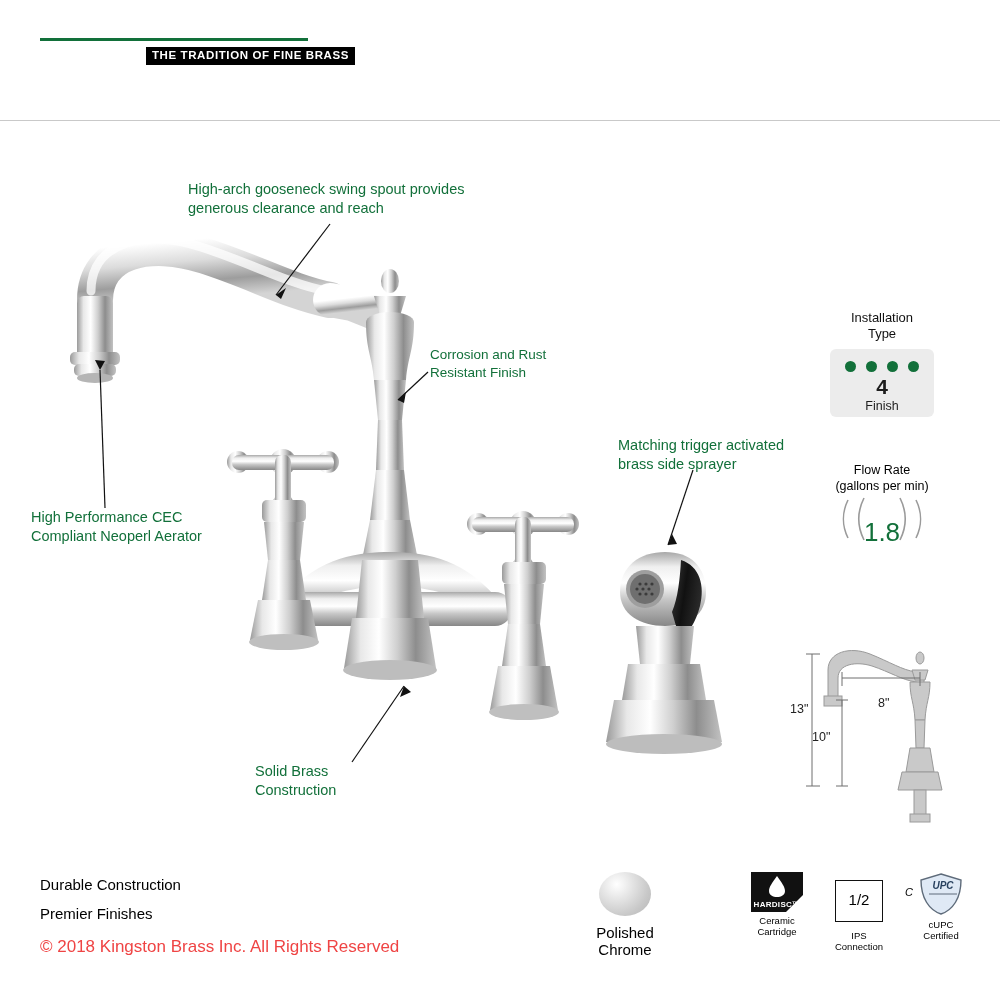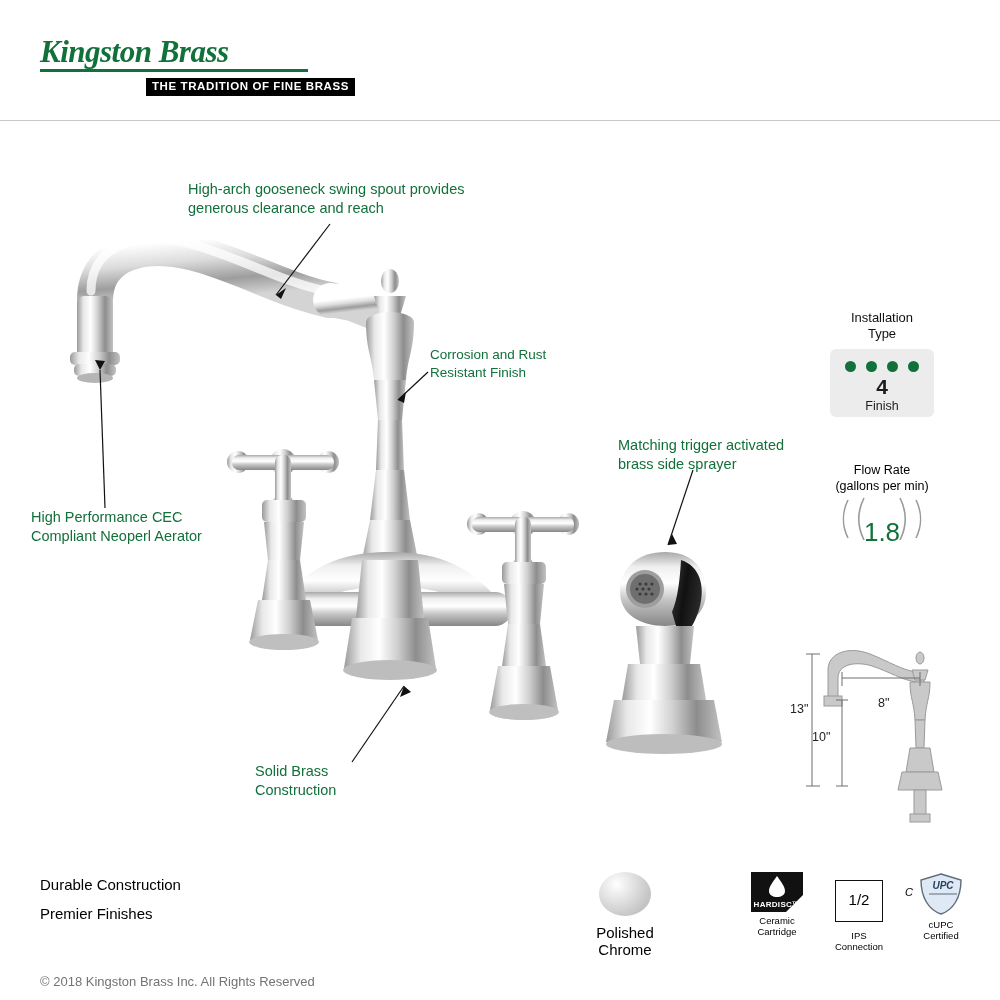--- a/index.html
+++ b/index.html
@@ -166,21 +166,21 @@
     color: #222;
   }
 
   
   .footer-text {
     position: absolute;
     left: 40px;
   }
   .f1 { top: 876px; font-size: 15px; }
   .f2 { top: 905px; font-size: 15px; }
-  .f3 { top: 974px; font-size: 13px; color: #737373; }
+  .f3 { top: 937px; font-size: 17px; color: #ef4444; }
 
   .finish-block {
     position: absolute;
     left: 575px;
     top: 872px;
     width: 100px;
     text-align: center;
   }
   .finish-swatch {
     width: 52px; height: 44px;
@@ -243,21 +243,20 @@
     position: relative;
     font-style: italic;
   }
 </style>
 </head>
 <body>
 
 <div class="page">
 
   <div class="logo-block">
-    <div class="logo-title">Kingston Brass</div>
     <div class="logo-rule"></div>
     <div class="logo-sub">THE TRADITION OF FINE BRASS</div>
   </div>
   <div class="header-rule"></div>
 
   <svg class="art" viewBox="0 0 1000 1000">
     <defs>
       <linearGradient id="chromeV" x1="0" y1="0" x2="1" y2="0">
         <stop offset="0%" stop-color="#9a9a9a"></stop>
         <stop offset="18%" stop-color="#e8e8e8"></stop>

